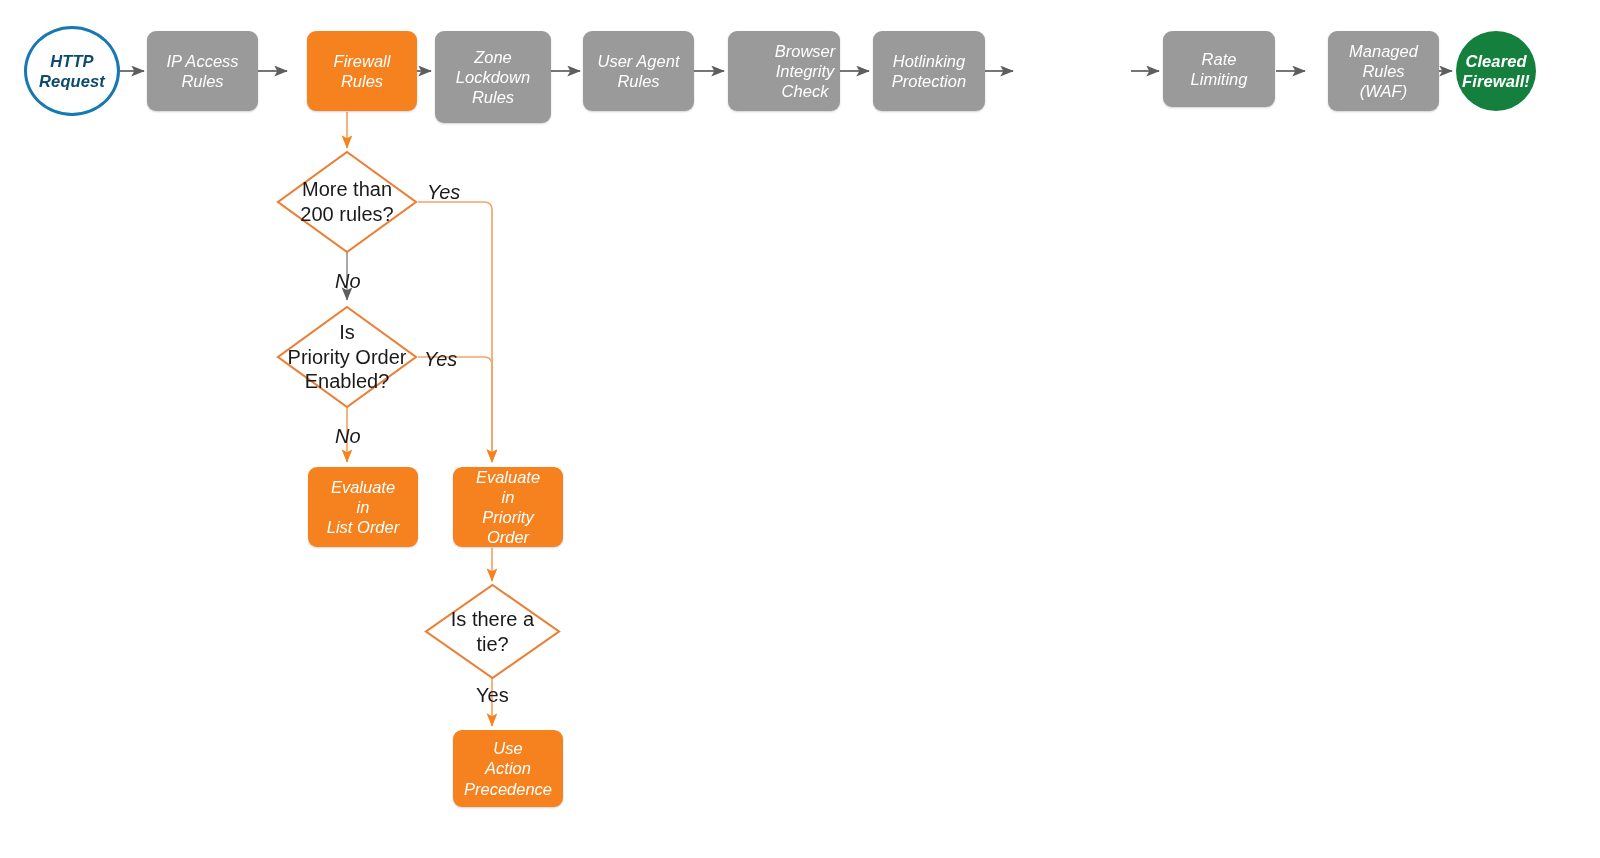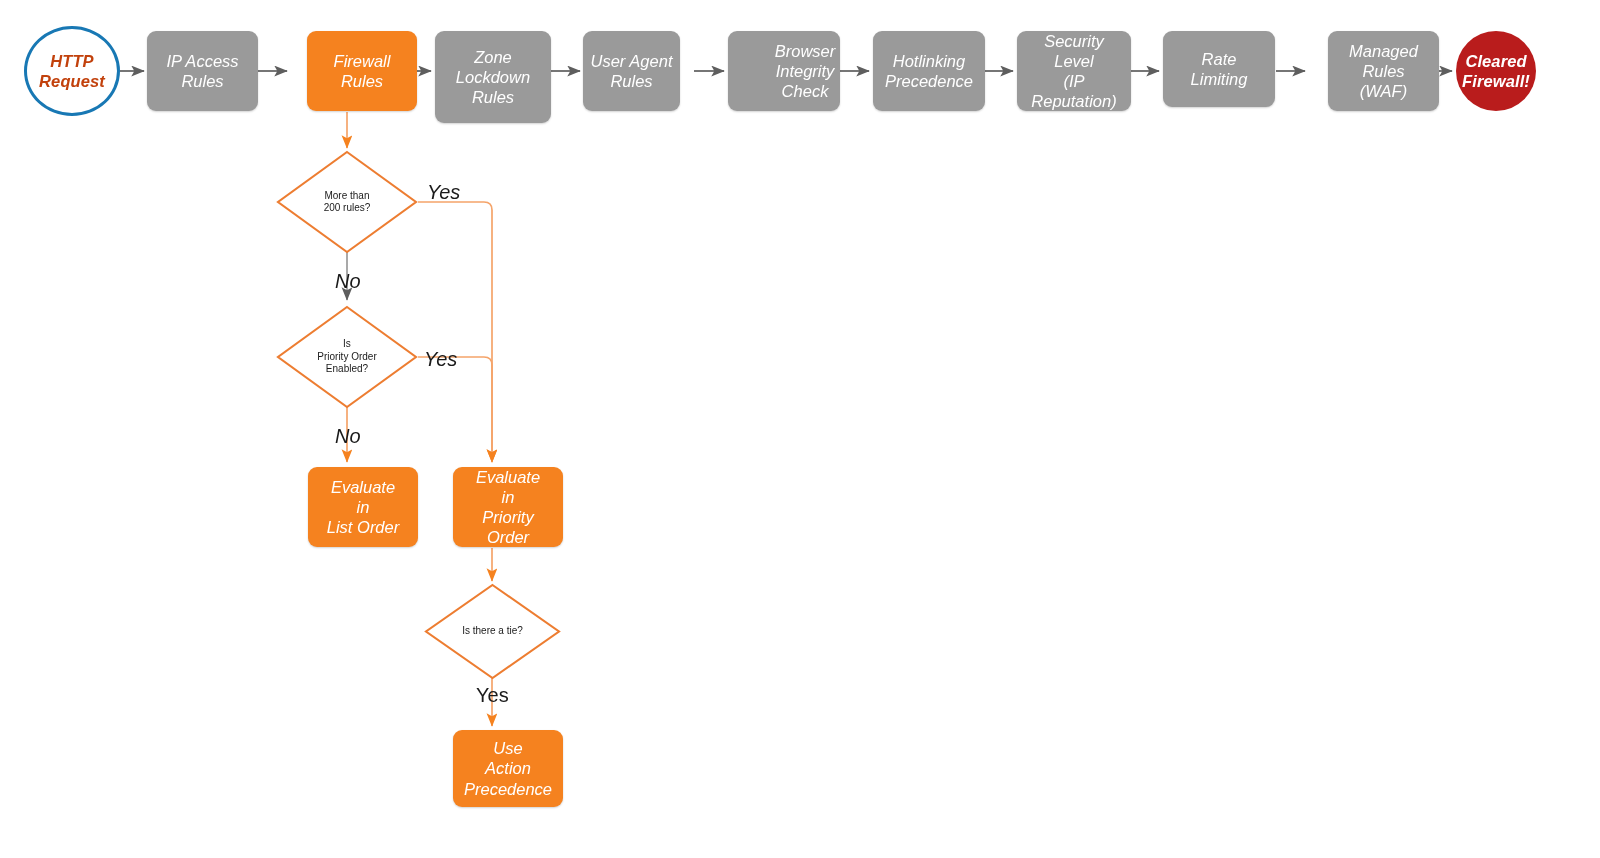--- a/index.html
+++ b/index.html
@@ -58,24 +58,24 @@
   .term {
     border-radius: 50%;
     font-size: 16.5px;
     font-style: italic;
     font-weight: bold;
     letter-spacing: 0.1px;
   }
   .term.hollow {
     background: #ffffff;
     border: 3.5px solid #1878b4;
-    color: #c2410c;
+    color: #0c4a6e;
   }
   .term.filled {
-    background: #b91c1c;
+    background: #15803d;
     color: #ffffff;
   }
 
   
   .decision {
     position: absolute;
     box-sizing: border-box;
   }
   .decision .dshape {
     position: absolute;
@@ -83,21 +83,21 @@
     width: 100%; height: 100%;
   }
   .decision .dlabel {
     position: absolute;
     left: 0; top: 0;
     width: 100%; height: 100%;
     display: flex;
     align-items: center;
     justify-content: center;
     text-align: center;
-    font-size: 10px;
+    font-size: 20px;
     color: #1a1a1a;
     line-height: 1.24;
     padding: 0 8px;
     box-sizing: border-box;
   }
 
   
   .edge-label {
     position: absolute;
     font-size: 20px;
@@ -166,41 +166,36 @@
     <span style="white-space:pre-line;">Firewall
 Rules</span>
   </div>
 
   <div class="node proc gray" style="left:435px; top:31px; width:116px; height:92px;">
     <span style="white-space:pre-line;">Zone
 Lockdown
 Rules</span>
   </div>
 
-  <div class="node proc gray" style="left:583px; top:31px; width:97px; height:80px;text-align:center;">
+  <div class="node proc gray" style="left:583px; top:31px; width:111px; height:80px;text-align:center;">
     <span style="white-space:pre-line;">User Agent
 Rules</span>
   </div>
 
   <div class="node proc gray" style="left:728px; top:31px; width:112px; height:80px;padding-left:48px;">
     <span style="white-space:pre-line;">Browser
 Integrity
 Check</span>
   </div>
 
   <div class="node proc gray" style="left:873px; top:31px; width:112px; height:80px;">
     <span style="white-space:pre-line;">Hotlinking
-Precedence</span>
-  </div>
-
-  <div class="node proc gray" style="left:1017px; top:31px; width:114px; height:80px;">
-    <span style="white-space:pre-line;">Security
-Level
-(IP Reputation)</span>
-  </div>
+Protection</span>
+  </div>
+
 
   <div class="node proc gray" style="left:1163px; top:31px; width:112px; height:76px;">
     <span style="white-space:pre-line;">Rate
 Limiting</span>
   </div>
 
   <div class="node proc gray" style="left:1309px; top:31px; width:111px; height:80px;margin-left:19px;">
     <span style="white-space:pre-line;">Managed
 Rules
 (WAF)</span>

